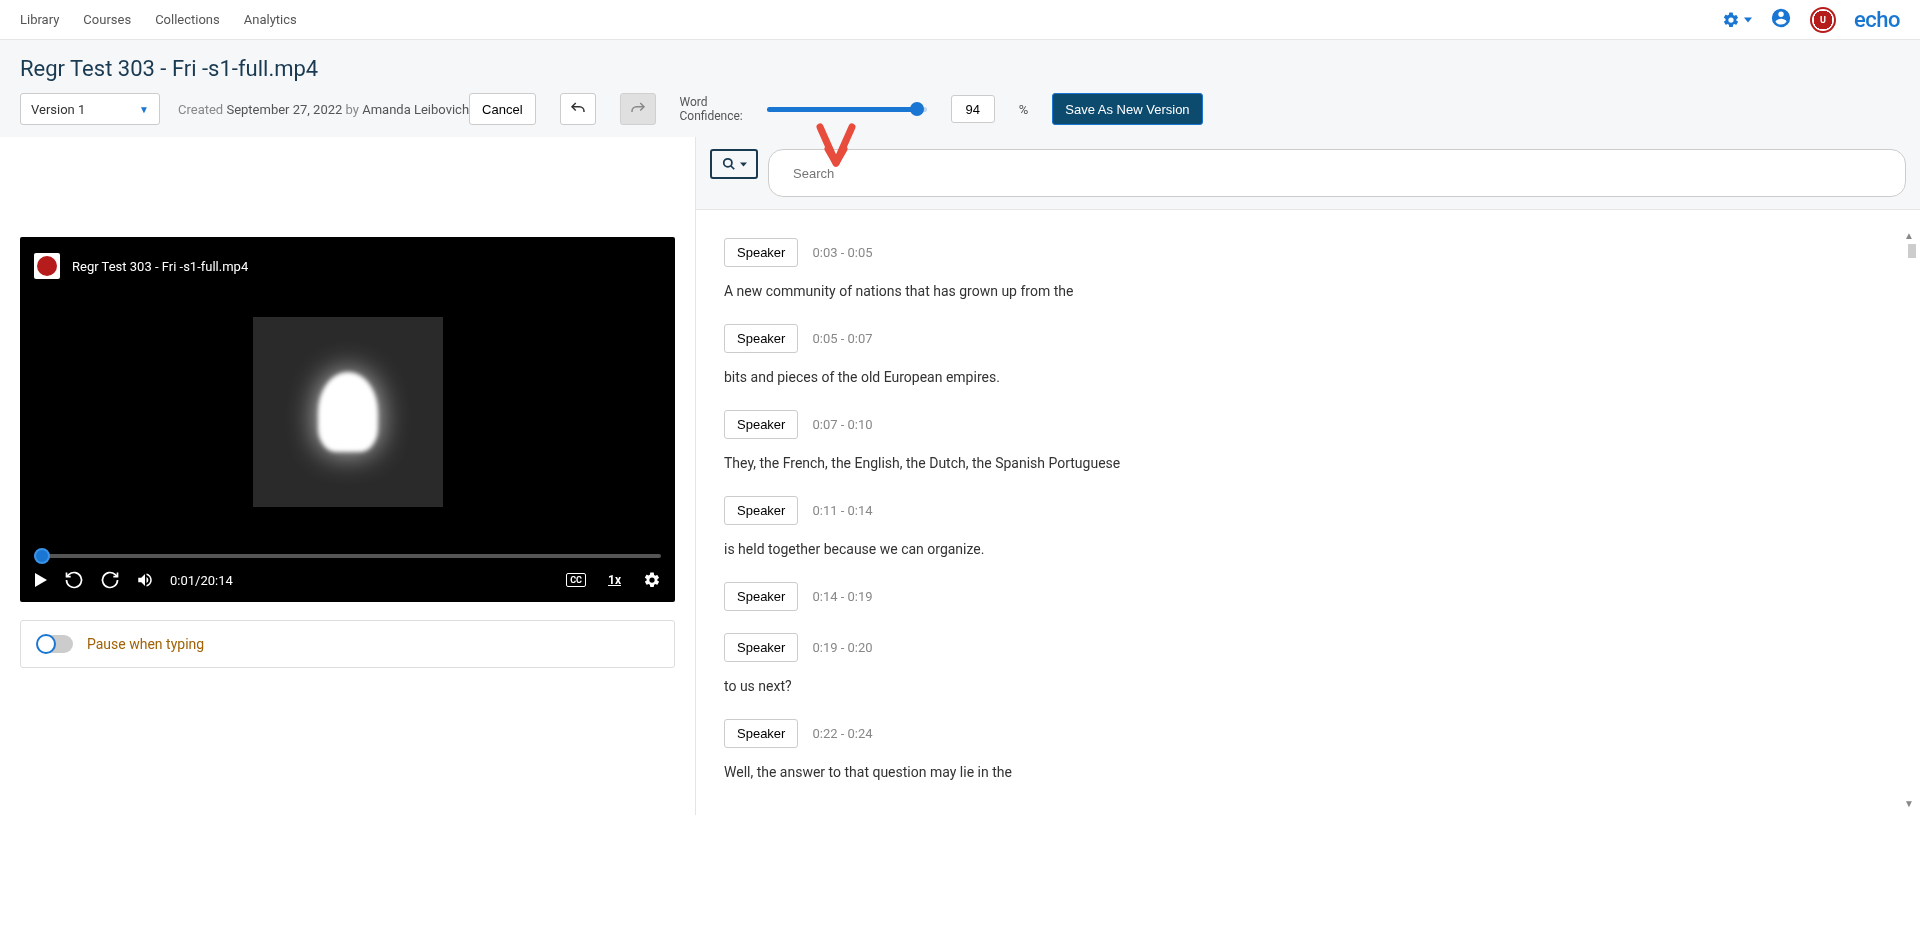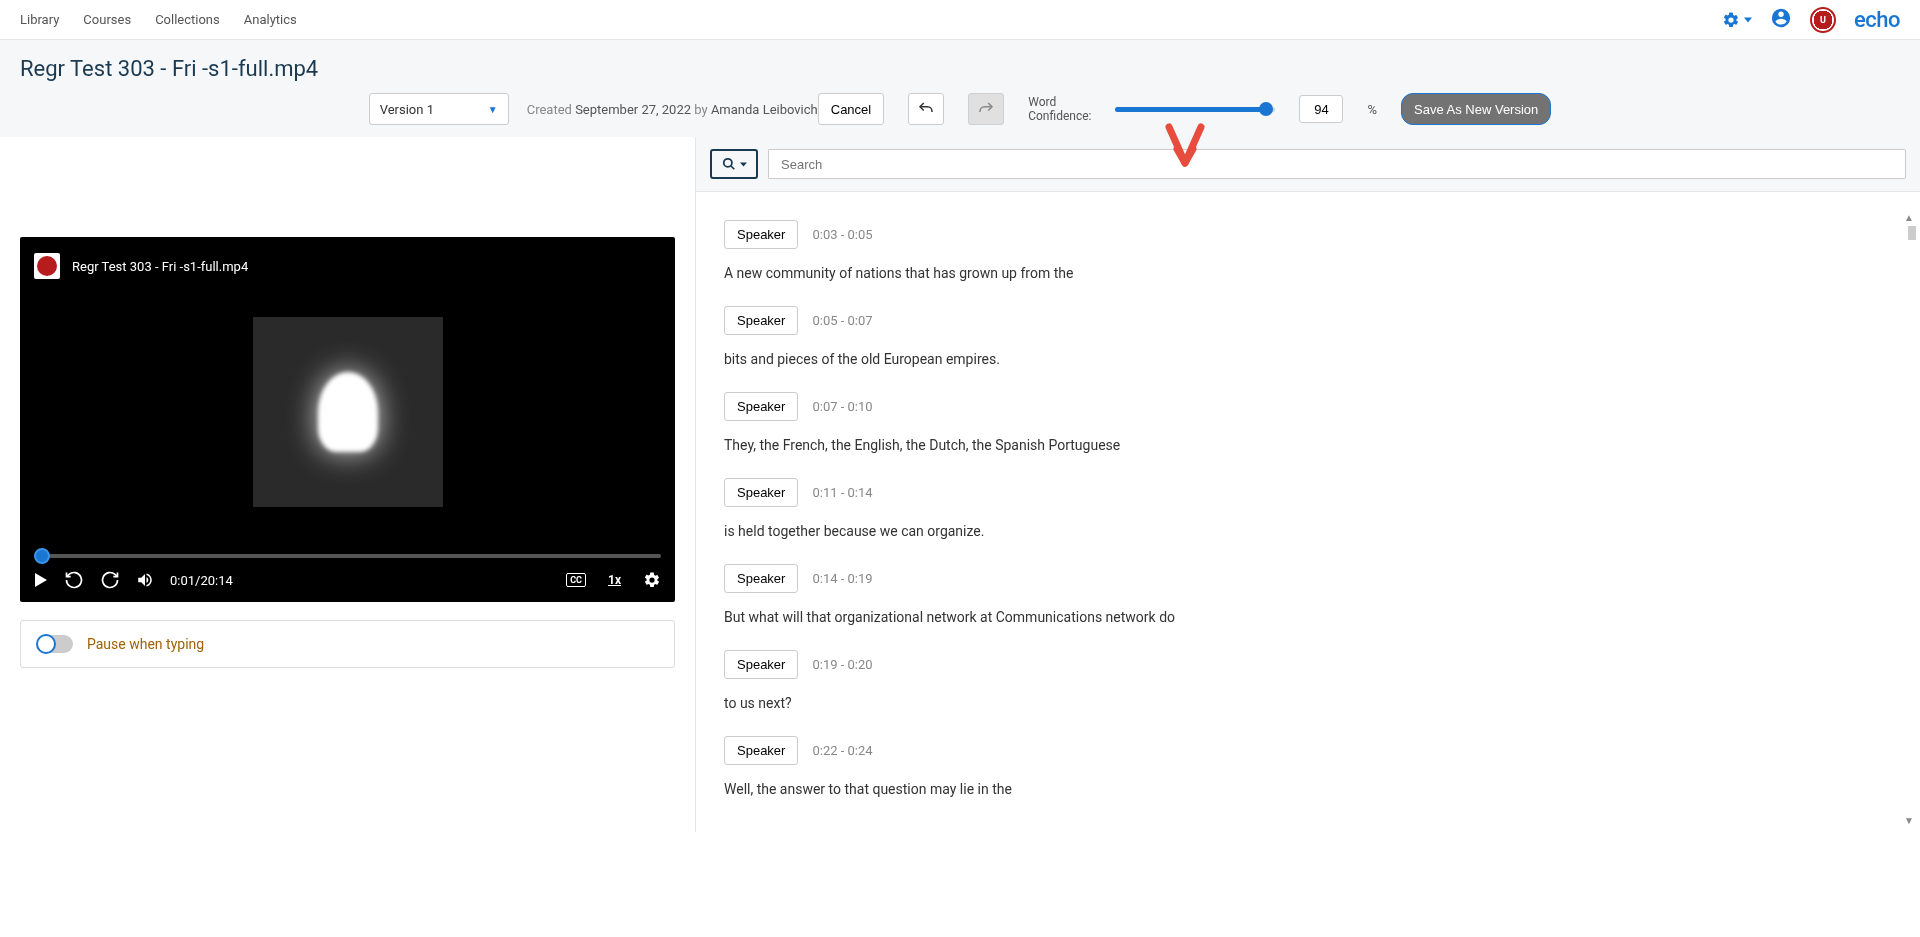--- a/index.html
+++ b/index.html
@@ -11,31 +11,31 @@
   .nav-links a { color: #555; text-decoration: none; font-size: 13px; cursor: pointer; }
   .nav-right { display: flex; align-items: center; gap: 18px; }
   .gear-dd { display: flex; align-items: center; gap: 4px; color: #1976d2; cursor: pointer; }
   .account-icon { color: #1976d2; }
   .uni-logo { width: 26px; height: 26px; border-radius: 50%; background: radial-gradient(circle, #b71c1c 0%, #b71c1c 60%, #fff 60%, #fff 100%); border: 2px solid #b71c1c; display: flex; align-items: center; justify-content: center; font-size: 9px; font-weight: bold; color: #fff; }
   .echo-logo { font-size: 22px; font-weight: 500; color: #1976d2; letter-spacing: -0.5px; }
   
   
   .header-area { padding: 16px 20px 12px; background: #f5f7f9; }
   .page-title { font-size: 22px; font-weight: 400; color: #1a3a52; margin-bottom: 12px; }
-  .header-row { display: flex; align-items: center; justify-content: center; }
+  .header-row { display: flex; align-items: center; justify-content: flex-start; }
   .header-left { display: flex; align-items: center; gap: 18px; }
   .version-select { width: 140px; height: 32px; border: 1px solid #ccc; border-radius: 3px; background: #fff; padding: 0 10px; display: flex; align-items: center; justify-content: space-between; cursor: pointer; font-size: 13px; }
   .version-select .caret { color: #1976d2; font-size: 10px; }
   .created-text { font-size: 13px; color: #888; }
   .created-text .dark { color: #555; }
   .header-right { display: flex; align-items: center; gap: 24px; }
   .btn { height: 32px; padding: 0 12px; border: 1px solid #ccc; border-radius: 3px; background: #fff; font-size: 13px; cursor: pointer; display: flex; align-items: center; justify-content: center; }
   .btn-icon { width: 36px; padding: 0; }
   .btn-icon.disabled { background: #e0e0e0; color: #999; border-color: #d0d0d0; }
-  .btn-primary { background: #737373; color: #fff; border-color: #1976d2; font-weight: 500; border-radius: 12px; }
+  .btn-primary { background: #0c4a6e; color: #fff; border-color: #1976d2; font-weight: 500; }
   .confidence-label { font-size: 12px; color: #555; line-height: 1.2; }
   .slider-wrap { width: 160px; position: relative; height: 16px; }
   .slider-track { position: absolute; top: 6px; width: 100%; height: 5px; background: #bcd5ec; border-radius: 3px; }
   .slider-fill { position: absolute; top: 6px; width: 94%; height: 5px; background: #1976d2; border-radius: 3px; }
   .slider-thumb { position: absolute; top: 1px; left: 94%; transform: translateX(-50%); width: 14px; height: 14px; border-radius: 50%; background: #1976d2; cursor: pointer; }
   .conf-input { width: 44px; height: 28px; border: 1px solid #ccc; border-radius: 3px; text-align: center; font-size: 13px; }
   .pct { font-size: 13px; color: #555; }
   
   
   .main { display: flex; }
@@ -63,21 +63,21 @@
   
   
   .pause-box { border: 1px solid #ddd; border-radius: 3px; padding: 14px 16px; margin-top: 18px; display: flex; align-items: center; gap: 14px; }
   .toggle { width: 36px; height: 18px; background: #ccc; border-radius: 9px; position: relative; cursor: pointer; }
   .toggle-knob { position: absolute; left: -1px; top: -1px; width: 20px; height: 20px; border-radius: 50%; background: #fff; border: 2px solid #1976d2; }
   .pause-label { font-size: 14px; color: #a16207; }
   
   
   .search-row { padding: 12px 14px; border-bottom: 1px solid #e5e5e5; display: flex; gap: 10px; }
   .search-dd { width: 48px; height: 30px; border: 2px solid #1a3a52; border-radius: 3px; display: flex; align-items: center; justify-content: center; gap: 4px; cursor: pointer; }
-  .search-input { flex: 1; height: 30px; border: 1px solid #ccc; border-radius: 1px; padding: 0 12px; font-size: 13px; }
+  .search-input { flex: 1; height: 48px; border: 1px solid #ccc; border-radius: 15px; padding: 0 24px; font-size: 13px; }
   
   
   .transcript { flex: 1; overflow-y: auto; padding: 28px 28px 10px; position: relative; background: #fff; }
   .segment { margin-bottom: 22px; }
   .seg-header { display: flex; align-items: center; gap: 14px; margin-bottom: 14px; }
   .speaker-btn { border: 1px solid #ccc; border-radius: 3px; background: #fff; padding: 6px 12px; font-size: 13px; cursor: pointer; }
   .seg-time { font-size: 13px; color: #888; }
   .seg-text { font-size: 14px; color: #333; line-height: 1.5; }
   .scroll-up { position: absolute; right: 6px; top: 20px; font-size: 10px; color: #888; }
   .scroll-block { position: absolute; right: 4px; top: 34px; width: 8px; height: 14px; background: #ccc; }
@@ -270,21 +270,20 @@
               <button class="speaker-btn">Speaker</button>
               <span class="seg-time">0:11 - 0:14</span>
             </div>
             <div class="seg-text">is held together because we can organize.</div>
           </div>
           <div class="segment">
             <div class="seg-header">
               <button class="speaker-btn">Speaker</button>
               <span class="seg-time">0:14 - 0:19</span>
             </div>
-            <div class="seg-text">But what will that organizational network at Communications network do</div>
           </div>
           <div class="segment">
             <div class="seg-header">
               <button class="speaker-btn">Speaker</button>
               <span class="seg-time">0:19 - 0:20</span>
             </div>
             <div class="seg-text">to us next?</div>
           </div>
           <div class="segment">
             <div class="seg-header">

